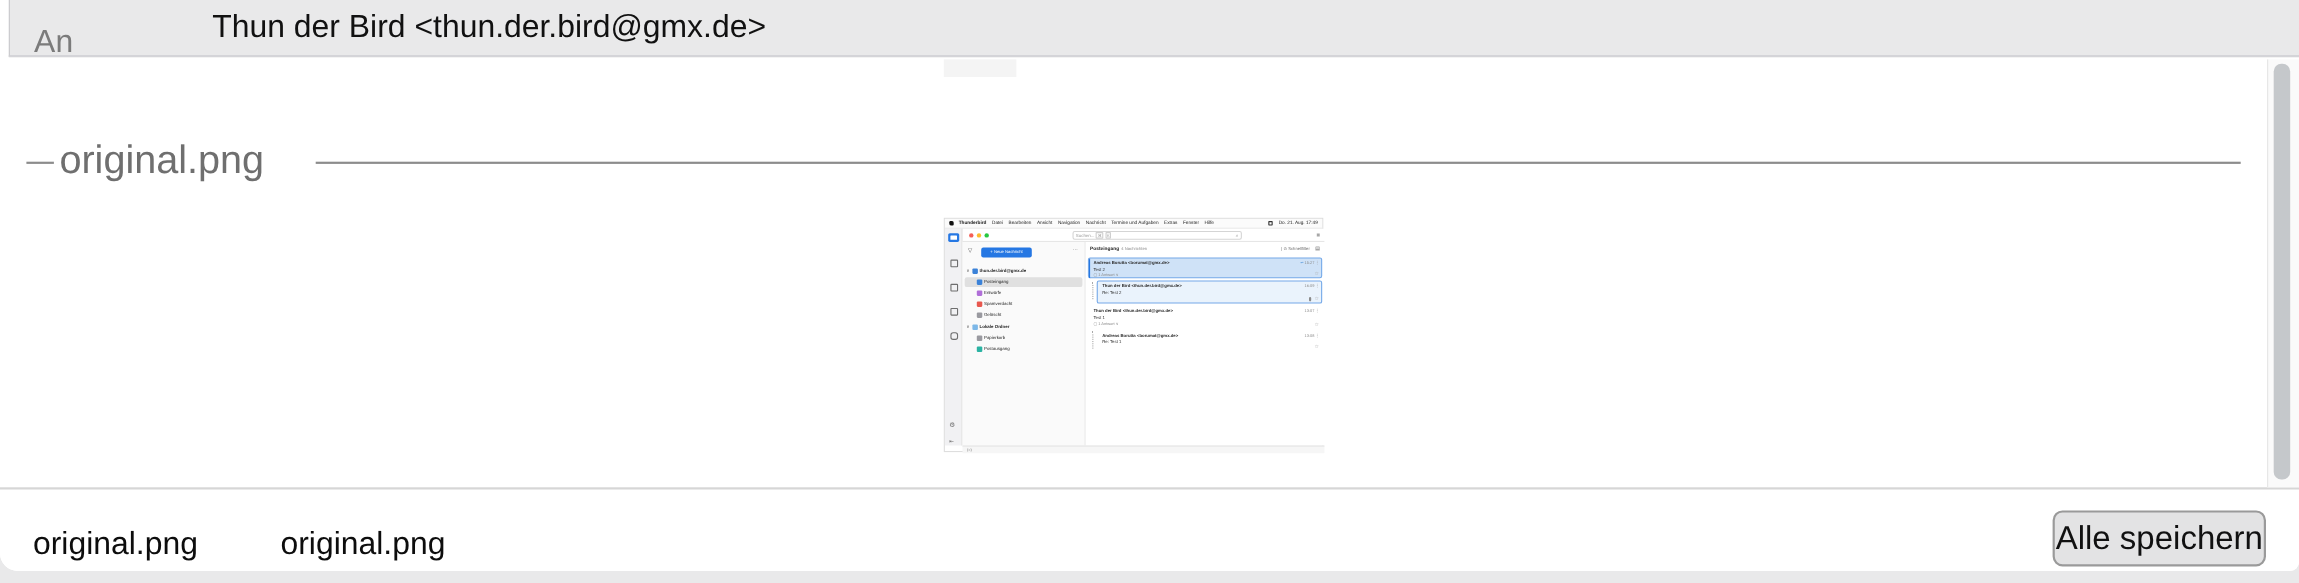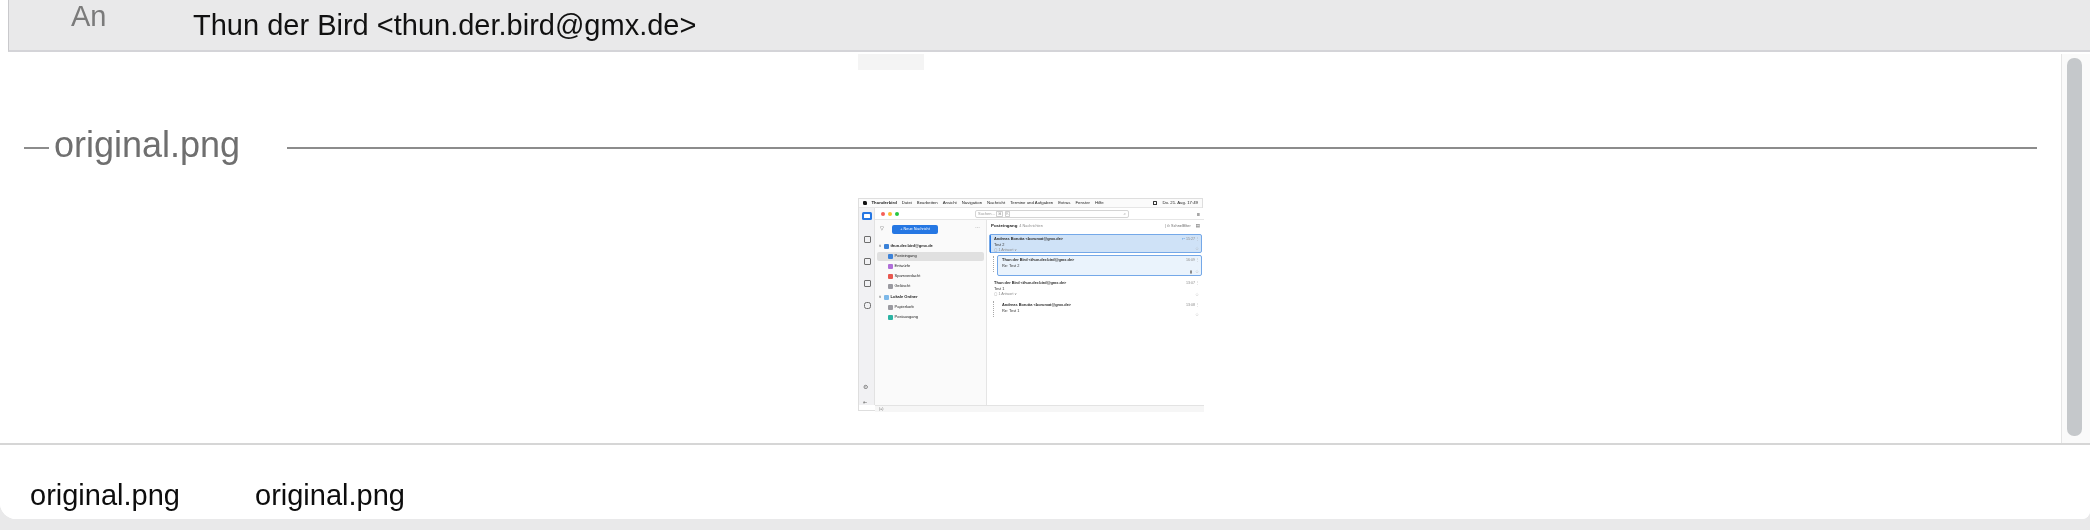--- a/index.html
+++ b/index.html
@@ -3,21 +3,21 @@
 <meta charset="utf-8">
 <style>
   * { margin:0; padding:0; box-sizing:border-box; }
   html,body { width:2090px; height:530px; background:#e9e9ea; font-family:"Liberation Sans", sans-serif; overflow:hidden; }
   .window { position:absolute; left:0; top:0; width:2090px; height:519px; background:#ffffff;
             border-bottom-left-radius:16px; border-bottom-right-radius:8px; overflow:hidden; }
 
   
   .hdr { position:absolute; left:8px; top:0; width:2082px; height:52px; background:#e9e9ea;
          border-left:1px solid #c9c9cc; border-bottom:2px solid #d4d4d8; }
-  .hdr .to { position:absolute; left:22px; top:0; font-size:29px; color:#7b7b7b;margin-left:40px; }
+  .hdr .to { position:absolute; left:22px; top:22px; font-size:29px; color:#7b7b7b; }
   .hdr .rcpt { position:absolute; left:184px; top:9px; font-size:29px; color:#111; }
 
   
   .leftover { position:absolute; left:858px; top:54px; width:66px; height:16px; background:#f4f4f4; }
 
   
   .divider { position:absolute; left:0; top:112px; width:2090px; height:60px; }
   .divider .dash { position:absolute; left:24px; top:35px; width:25px; height:2px; background:#8c8c8c; }
   .divider .lbl { position:absolute; left:54px; top:12px; font-size:36px; color:#6f6f6f; }
   .divider .line { position:absolute; left:287px; top:35px; width:1750px; height:2px; background:#8c8c8c; }
@@ -254,18 +254,19 @@
     </div>
 
     <div class="sbar">
       <span>(=)</span>
     </div>
   </div>
 
   <div class="abar">
     <span class="file f1">original.png</span>
     <span class="file f2">original.png</span>
+    <div class="saveall">Alle speichern</div>
   </div>
 
 </div>
 
 <div class="track"></div>
 <div class="thumb"></div>
 
 </body></html>

